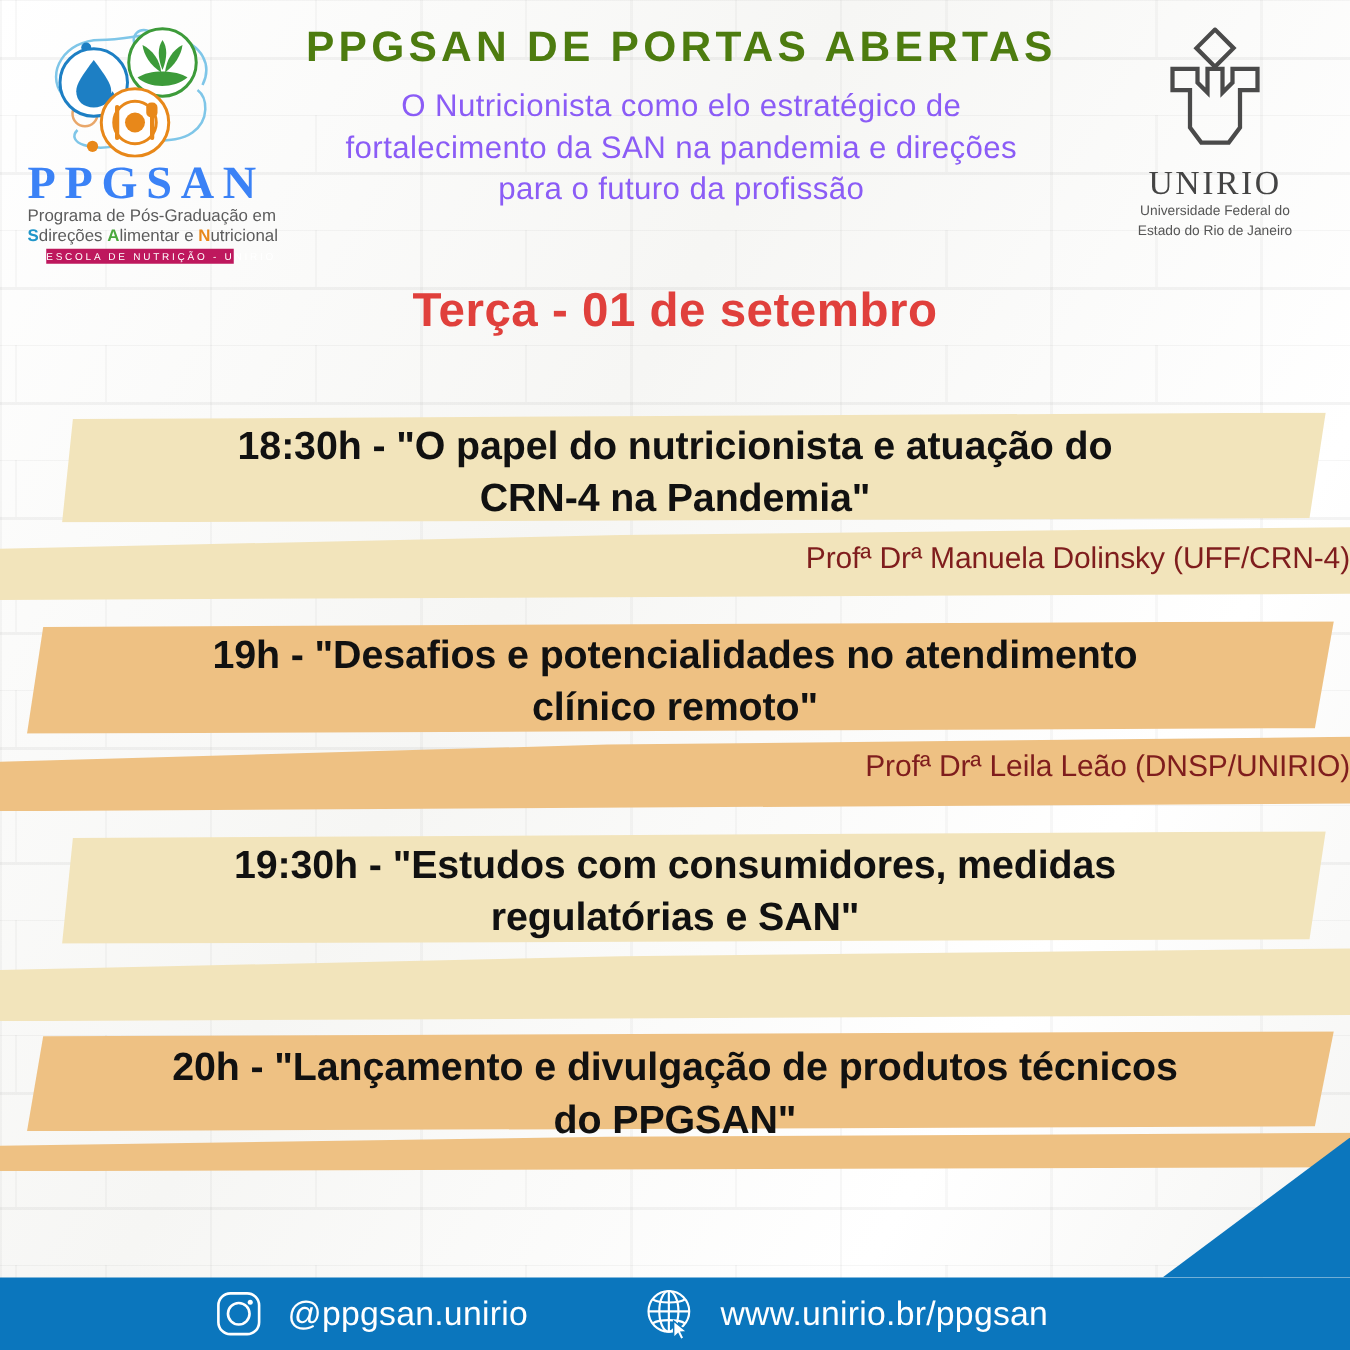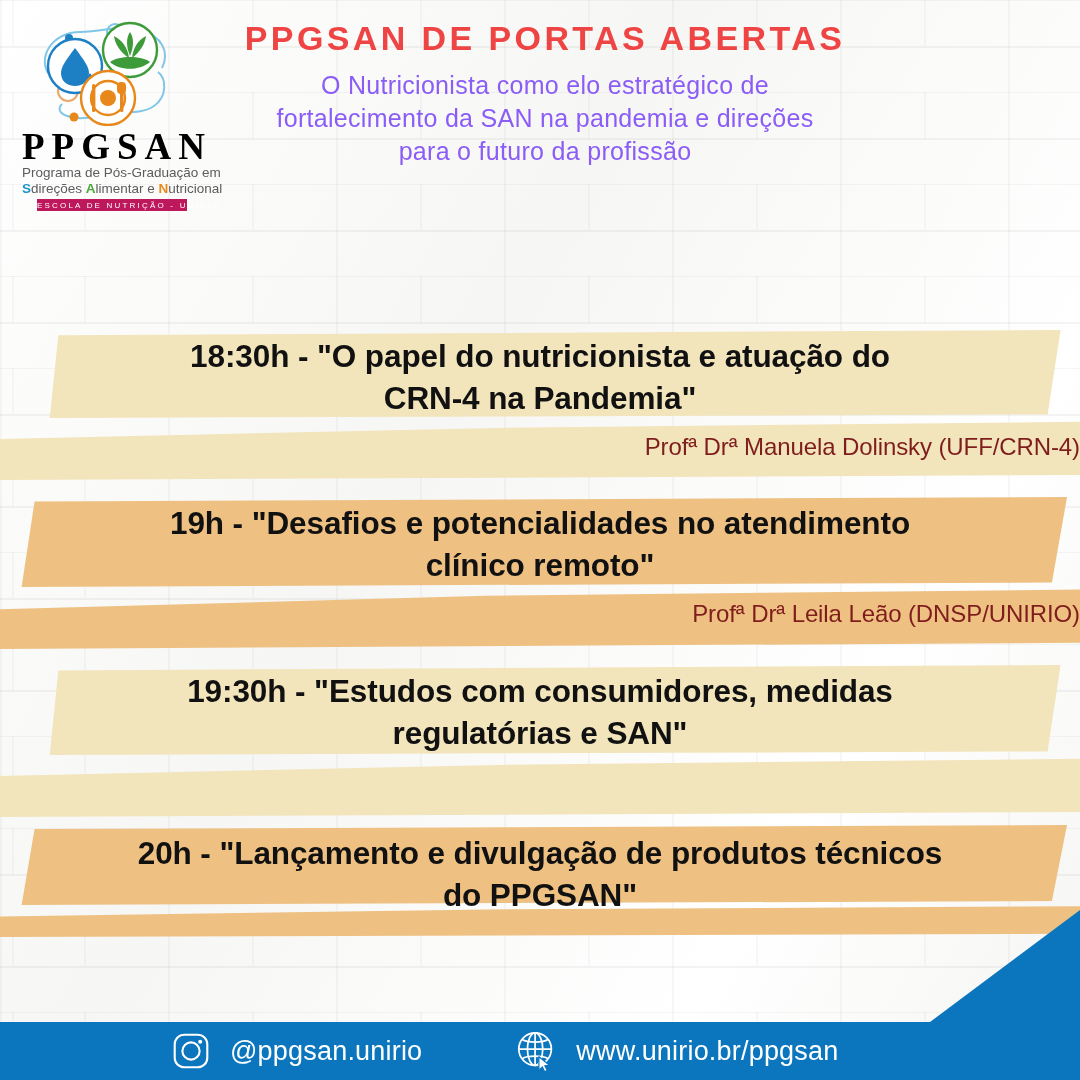--- a/index.html
+++ b/index.html
@@ -76,21 +76,21 @@
     left: 22px;
     top: 18px;
     width: 180px;
     height: 175px;
   }
   .logo-icons { position: relative; width: 180px; height: 108px; }
   .logo-wordmark {
     font-family: "Liberation Serif", serif;
     font-size: 37px;
     font-weight: 700;
-    color: #000000;
+    color: #3b82f6;
     letter-spacing: 7px;
     text-align: center;
     line-height: 1;
     margin-top: 2px;
   }
   .logo-sub1, .logo-sub2 {
     text-align: center;
     font-size: 13.5px;
     color: #5c5c5c;
     line-height: 1.15;
@@ -138,21 +138,21 @@
   .title-block {
     position: absolute;
     left: 195px;
     top: 20px;
     width: 700px;
     text-align: center;
   }
   .main-title {
     font-size: 34px;
     font-weight: 700;
-    color: #ef4444;
+    color: #4d7c0f;
     letter-spacing: 3.4px;
     line-height: 1.1;
     white-space: nowrap;
   }
   .subtitle {
     margin-top: 12px;
     font-size: 25px;
     color: #8b5cf6;
     line-height: 1.32;
     letter-spacing: 0.3px;
@@ -312,22 +312,35 @@
 
     <div class="title-block">
       <div class="main-title">PPGSAN DE PORTAS ABERTAS</div>
       <div class="subtitle">
         <div>O Nutricionista como elo estratégico de</div>
         <div>fortalecimento da SAN na pandemia e direções</div>
         <div>para o futuro da profissão</div>
       </div>
     </div>
 
+    <div class="unirio-logo">
+      <svg width="104" height="104" viewBox="0 0 104 104">
+        <g fill="none" stroke="#4a4a4a" stroke-width="3.4">
+          <rect x="41.5" y="6" width="21" height="21" transform="rotate(45 52 16.5)"></rect>
+          <path d="M18 33 L38 33 L38 44 L46 52 L46 33 L58 33 L58 52 L66 44 L66 33 L86 33
+                   L86 50 L72 50 L72 80 L63 92 L41 92 L32 80 L32 50 L18 50 Z"></path>
+        </g>
+      </svg>
+      <div class="unirio-word">UNIRIO</div>
+      <div class="unirio-sub">Universidade Federal do</div>
+      <div class="unirio-sub">Estado do Rio de Janeiro</div>
+    </div>
   </div>
 
+  <div class="date-line">Terça - 01 de setembro</div>
 
   <div class="sessions">
 
     <div class="session" style="height:165px;">
       <div class="band band-title-cream" style="top:12px;height:88px;"></div>
       <div class="band band-speaker-cream" style="top:100px;height:62px;"></div>
       <div class="session-title" style="padding-top:18px;">
         <div>18:30h - "O papel do nutricionista e atuação do</div>
         <div>CRN-4 na Pandemia"</div>
       </div>

